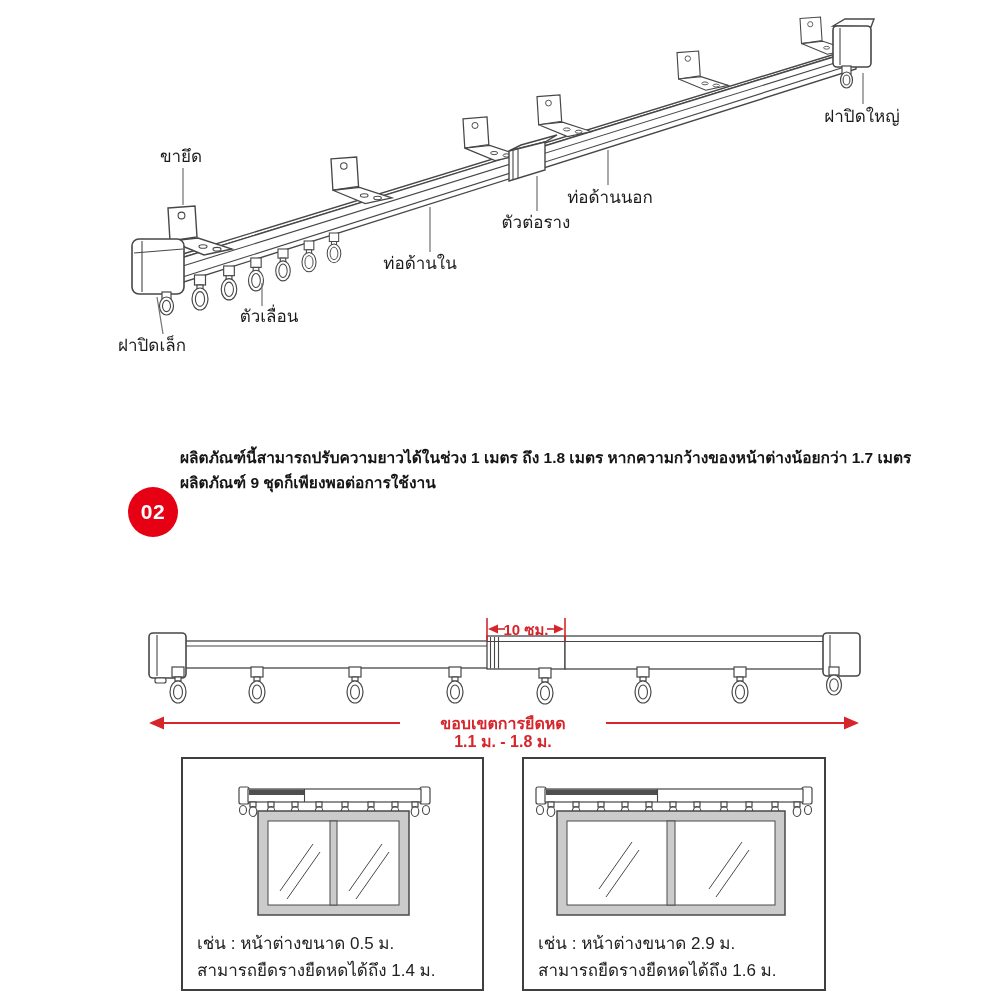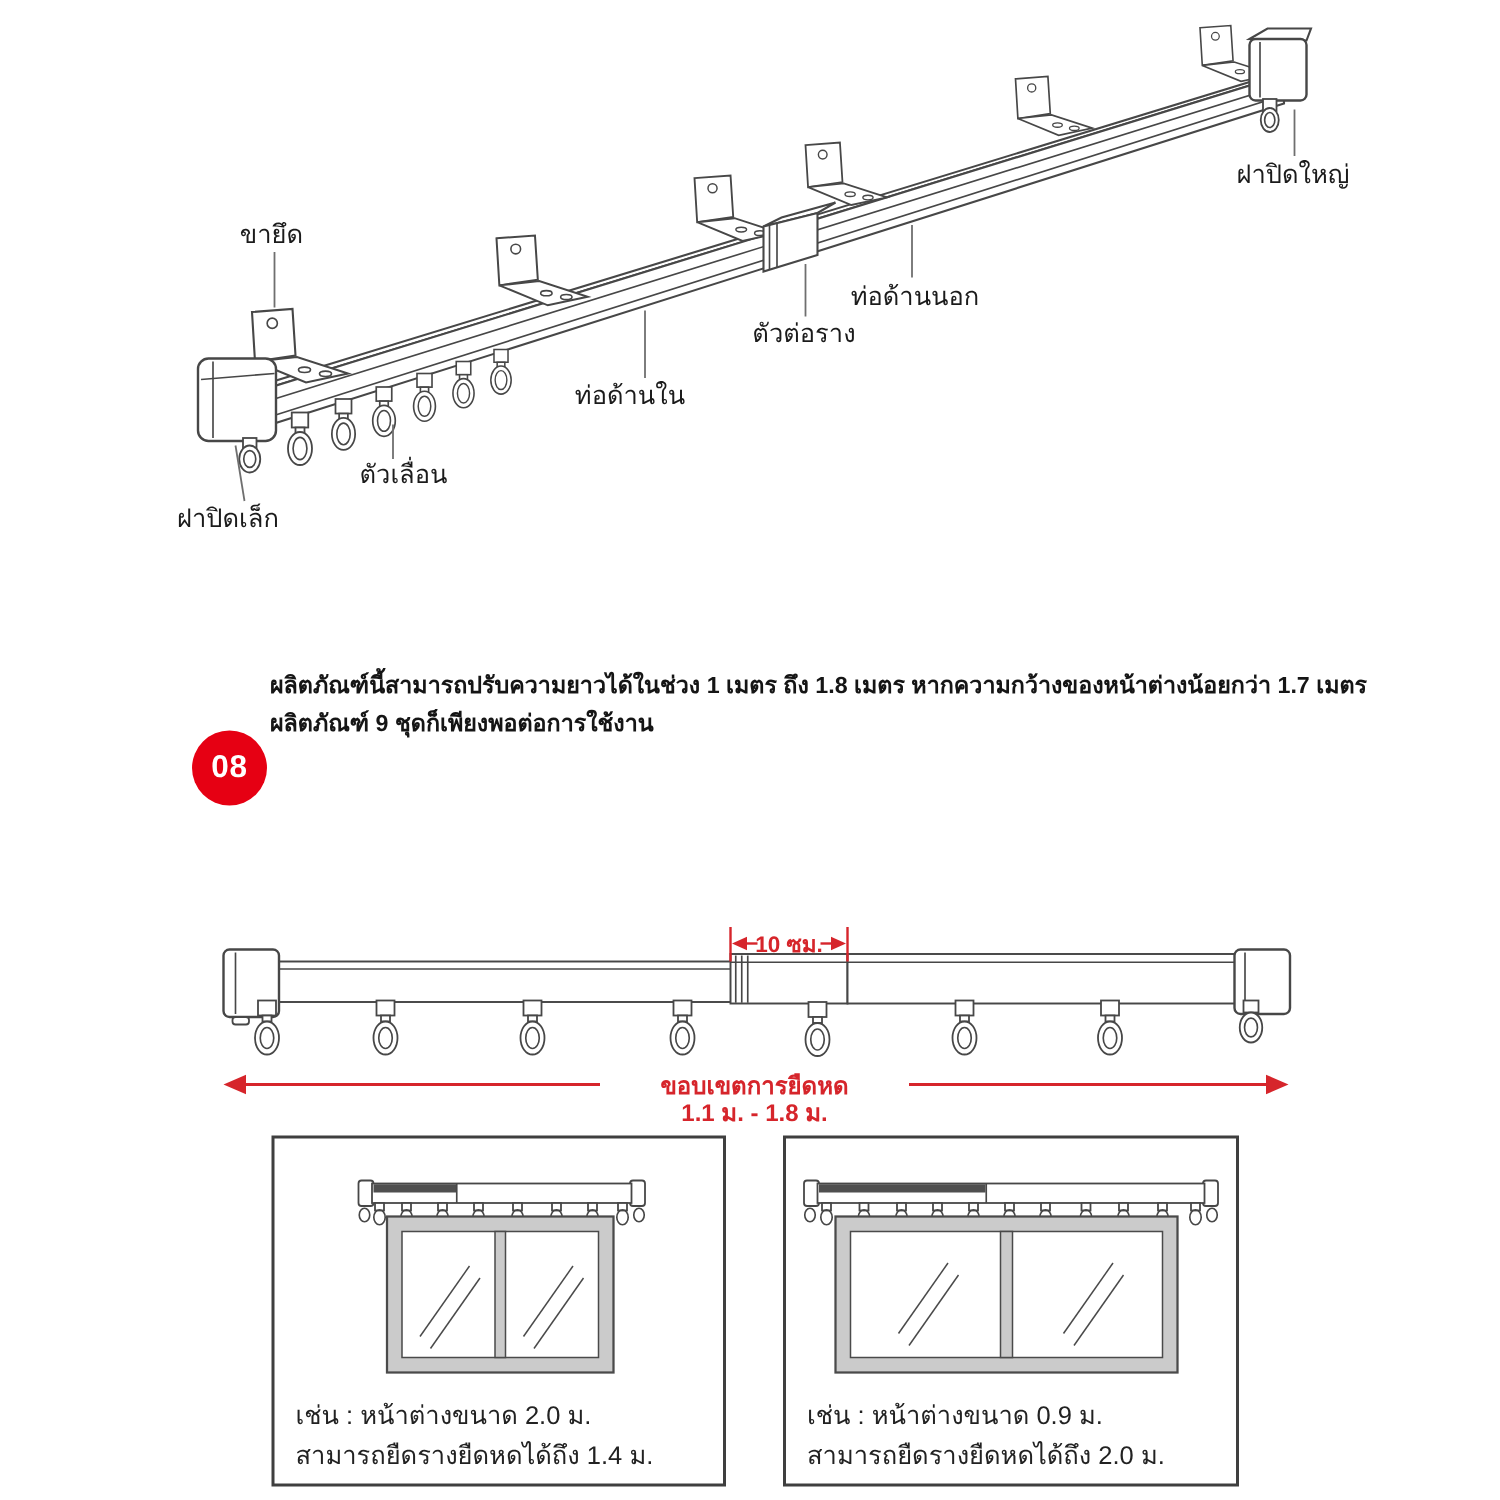--- a/index.html
+++ b/index.html
@@ -135,21 +135,21 @@
     <text x="181" y="162" text-anchor="middle" class="lbl">ขายึด</text>
     <text x="152" y="351" text-anchor="middle" class="lbl">ฝาปิดเล็ก</text>
     <text x="269" y="322" text-anchor="middle" class="lbl">ตัวเลื่อน</text>
     <text x="420" y="269" text-anchor="middle" class="lbl">ท่อด้านใน</text>
     <text x="536" y="228" text-anchor="middle" class="lbl">ตัวต่อราง</text>
     <text x="610" y="203" text-anchor="middle" class="lbl">ท่อด้านนอก</text>
     <text x="862" y="122" text-anchor="middle" class="lbl">ฝาปิดใหญ่</text>
   </svg>
 
   <div class="step-badge">
-    <span>08</span>
+    <span>02</span>
   </div>
   <div class="instructions">
     <div class="instr-line">ผลิตภัณฑ์นี้สามารถปรับความยาวได้ในช่วง 1 เมตร ถึง 1.8 เมตร หากความกว้างของหน้าต่างน้อยกว่า 1.7 เมตร</div>
     <div class="instr-line">ผลิตภัณฑ์ 9 ชุดก็เพียงพอต่อการใช้งาน</div>
   </div>
 
   <svg class="abs" style="left:0;top:600" width="1000" height="170" viewBox="0 0 1000 170">
     <defs>
       <g id="glider2">
         <rect x="-6" y="0" width="12" height="10" class="ln2"></rect>
@@ -266,21 +266,21 @@
       <g>
         <rect x="75" y="52" width="151" height="104" class="frame"></rect>
         <rect x="85" y="62" width="131" height="84" class="pane"></rect>
         <rect x="147" y="62" width="7" height="84" class="frame" style="stroke-width:1"></rect>
         <path d="M97,132 L130,85" class="glass"></path>
         <path d="M104,140 L137,93" class="glass"></path>
         <path d="M166,132 L199,85" class="glass"></path>
         <path d="M173,140 L206,93" class="glass"></path>
       </g>
     </svg>
-    <div class="caption cap1">เช่น : หน้าต่างขนาด 2.0 ม.</div>
+    <div class="caption cap1">เช่น : หน้าต่างขนาด 0.5 ม.</div>
     <div class="caption cap2">สามารถยืดรางยืดหดได้ถึง 1.4 ม.</div>
   </div>
 
   <div class="example-box" style="left:522px;width:304px;">
     <svg class="abs" style="left:0;top:0" width="300" height="165" viewBox="0 0 300 165">
 
       <g>
         <rect x="12" y="28" width="10" height="17" rx="2" class="ln2"></rect>
         <rect x="278" y="28" width="10" height="17" rx="2" class="ln2"></rect>
         <rect x="21" y="30" width="258" height="13" class="ln2"></rect>
@@ -339,17 +339,17 @@
       <g>
         <rect x="33" y="52" width="228" height="104" class="frame"></rect>
         <rect x="43" y="62" width="208" height="84" class="pane"></rect>
         <rect x="143" y="62" width="8" height="84" class="frame" style="stroke-width:1"></rect>
         <path d="M75,130 L108,83" class="glass"></path>
         <path d="M82,138 L115,91" class="glass"></path>
         <path d="M185,130 L218,83" class="glass"></path>
         <path d="M192,138 L225,91" class="glass"></path>
       </g>
     </svg>
-    <div class="caption cap1">เช่น : หน้าต่างขนาด 0.9 ม.</div>
-    <div class="caption cap2">สามารถยืดรางยืดหดได้ถึง 2.0 ม.</div>
+    <div class="caption cap1">เช่น : หน้าต่างขนาด 2.9 ม.</div>
+    <div class="caption cap2">สามารถยืดรางยืดหดได้ถึง 1.6 ม.</div>
   </div>
 
 </div>
 
 </body></html>

